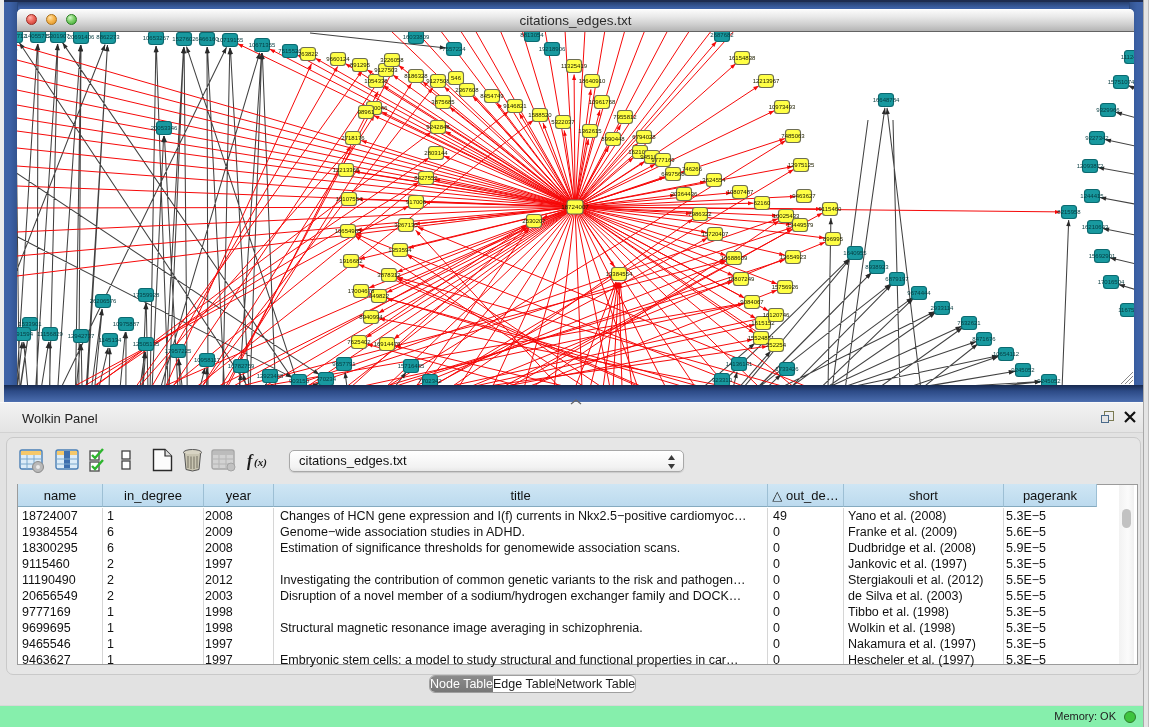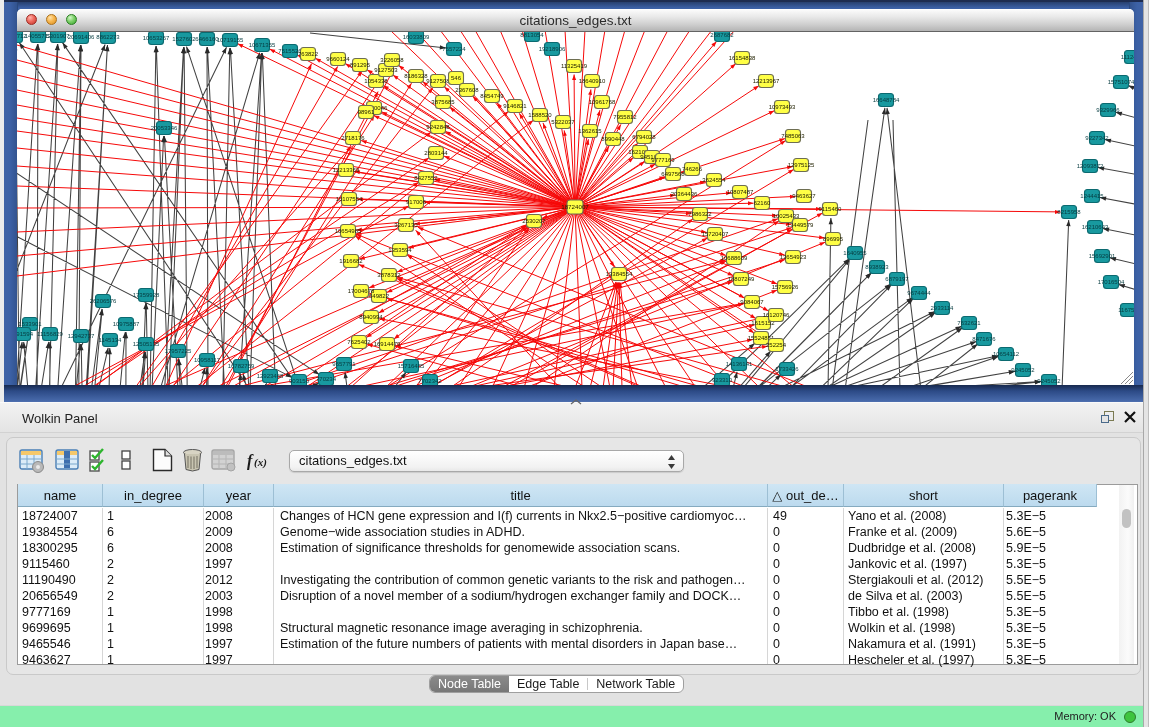--- a/index.html
+++ b/index.html
@@ -46,21 +46,21 @@
 .c3{left:262px;width:486px}.c4{left:755px;width:70px}.c5{left:830px;width:155px}
 .c6{left:988px;width:90px}
 .gl{position:absolute;top:508px;height:156px;width:1px;background:#d6d6d6}
 
 #vsb{left:1119px;top:485px;width:15px;height:179px;background:linear-gradient(90deg,#f2f2f2 0,#fbfbfb 60%,#f0f0f0 100%)}
 #vsb .thumb{position:absolute;left:3px;top:24px;width:9px;height:19px;border-radius:5px;
   background:#c2c2c2}
 
 #tabs{left:429px;top:675px;height:18px;border:1px solid #9f9f9f;border-radius:6px;overflow:hidden;
   background:#fff;font-size:12.5px;color:#1a1a1a;display:flex}
-#tabs .seg{padding:0 8px;line-height:17px;text-align:center}
+#tabs .seg{padding:0 0;line-height:17px;text-align:center}
 #tabs .sel{background:linear-gradient(180deg,#8b8b8b 0,#777 100%);color:#fff}
 #tabs .d{width:1px;background:#c8c8c8;margin:2px 0}
 
 #status{left:0;top:705px;width:1149px;height:22px;background:#86efac;border-top:1px solid #d8d8d8}
 #status .mem{position:absolute;right:33px;top:4px;font-size:11px;color:#222}
 #status .dot{position:absolute;right:13px;top:5px;width:12px;height:12px;border-radius:50%;
   background:#3ec43e;border:1px solid #2e7d2e}
 
 #redge{left:1143px;top:0;width:6px;height:727px;background:#e4e4e4;border-left:1px solid #a8a8a8;border-right:1px solid #bdbdbd}
 #ledge2{left:0;top:0;width:4px;height:402px;background:#ececec}
@@ -1026,29 +1026,29 @@
     <div class="c c2">1998</div>
     <div class="c c3">Structural magnetic resonance image averaging in schizophrenia.</div>
     <div class="c c4">0</div>
     <div class="c c5">Wolkin et al. (1998)</div>
     <div class="c c6">5.3E−5</div>
   </div>
 <div class="tr" style="top:636px">
     <div class="c c0">9465546</div>
     <div class="c c1">1</div>
     <div class="c c2">1997</div>
-    <div class="c c3">Estimation of the future numbers of patients with mental disorders in Japan base…</div>
     <div class="c c4">0</div>
-    <div class="c c5">Nakamura et al. (1991)</div>
+    <div class="c c5">Nakamura et al. (1997)</div>
     <div class="c c6">5.3E−5</div>
   </div>
 <div class="tr" style="top:652px">
     <div class="c c0">9463627</div>
     <div class="c c1">1</div>
     <div class="c c2">1997</div>
+    <div class="c c3">Embryonic stem cells: a model to study structural and functional properties in car…</div>
     <div class="c c4">0</div>
     <div class="c c5">Hescheler et al. (1997)</div>
     <div class="c c6">5.3E−5</div>
   </div>
 <div id="vsb" class="abs">
     <div class="thumb"></div>
   </div>
 
 <div id="tabs" class="abs">
   <div class="seg sel">Node Table</div>

